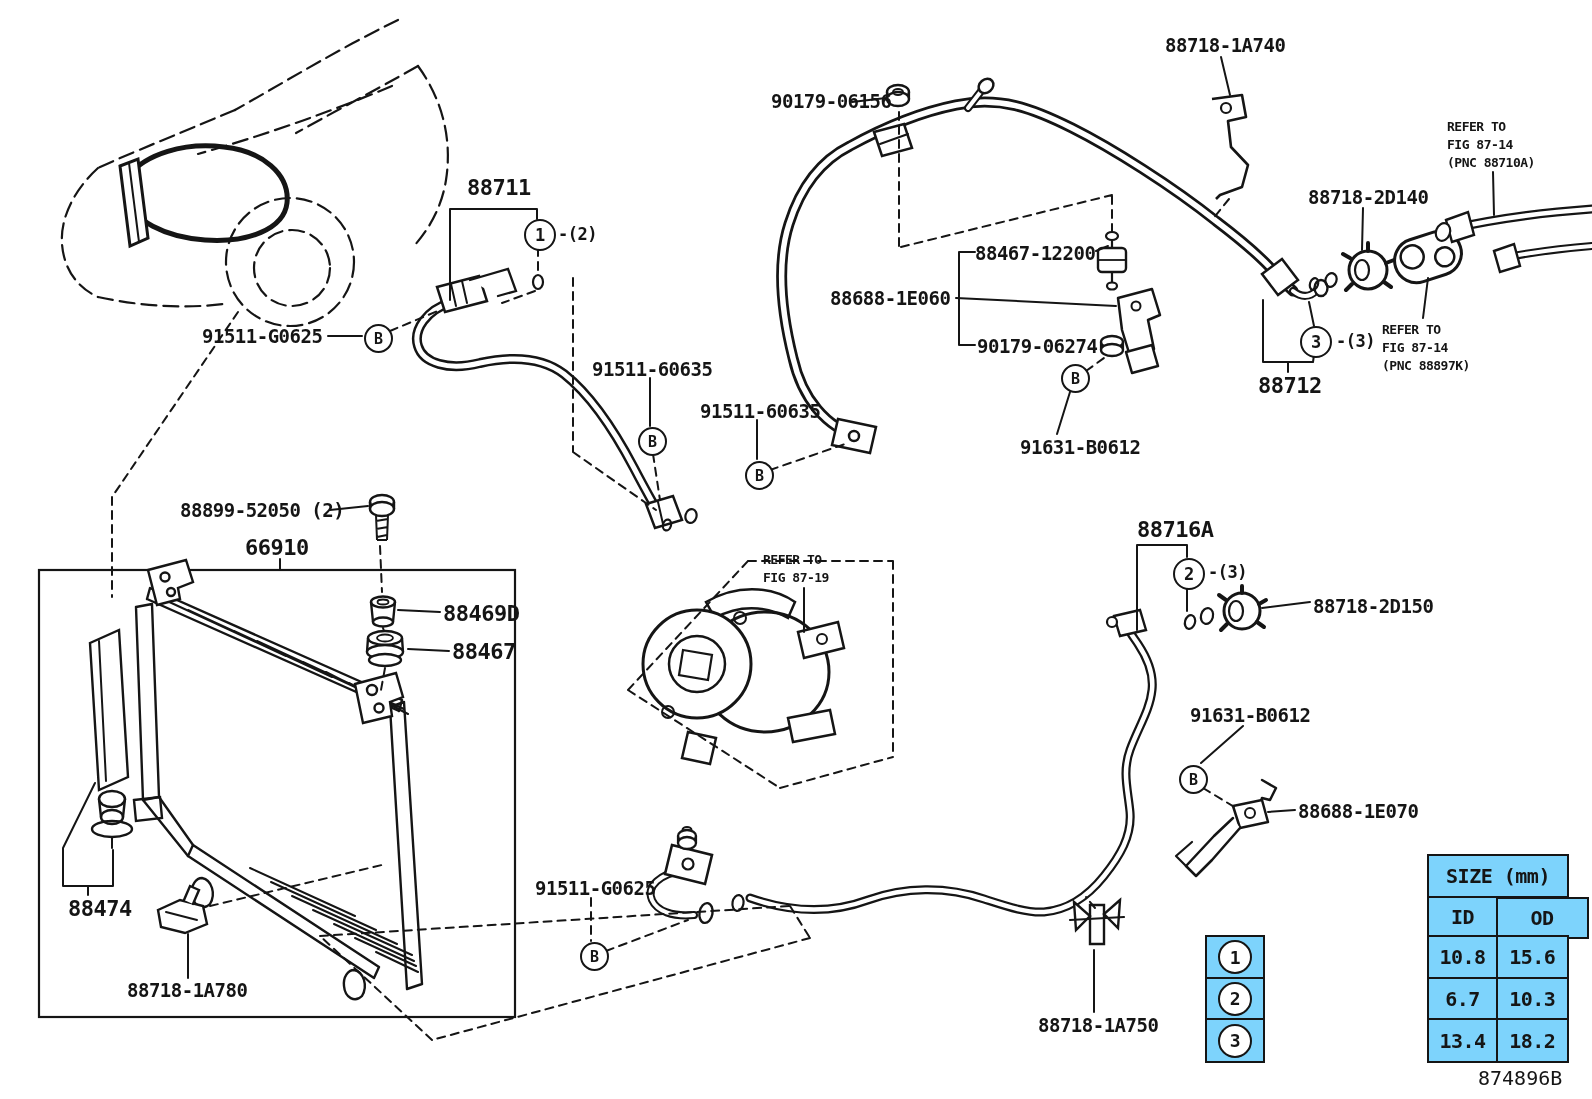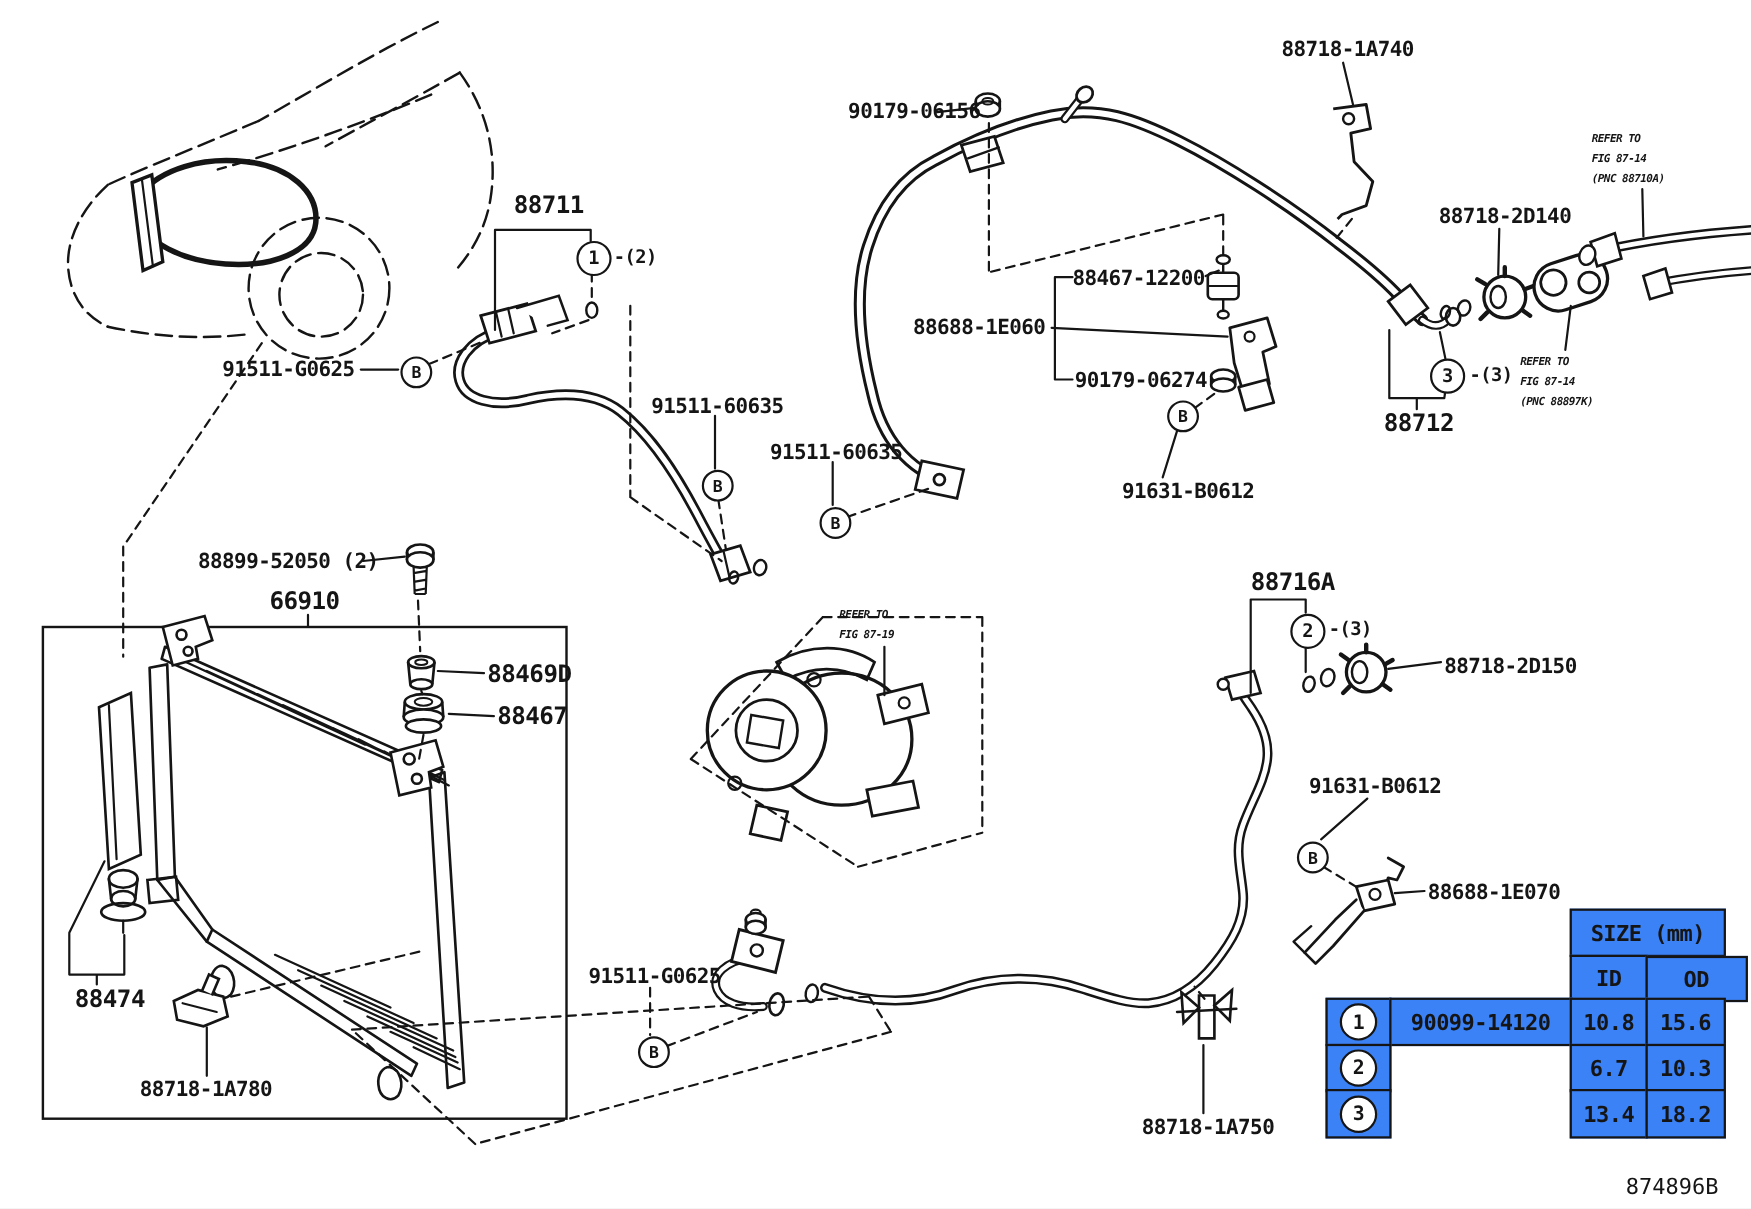--- a/index.html
+++ b/index.html
@@ -2,30 +2,30 @@
 <html><head>
 <meta charset="utf-8">
 <style>
   html,body{margin:0;padding:0;background:#9a9a9a;}
   #stage{position:relative;width:1592px;height:1099px;background:#ffffff;overflow:hidden;
          font-family:"DejaVu Sans Mono","Liberation Mono",monospace;color:#151515;}
   svg{position:absolute;left:0;top:0;}
   .lbl{position:absolute;font-weight:bold;font-size:19px;letter-spacing:-0.5px;
        white-space:nowrap;line-height:1.05;}
   .lg{font-size:22px;}
-  .sm{font-size:10px;line-height:18px;letter-spacing:-0.5px;font-style:italic;}
+  .sm{font-size:13px;line-height:18px;letter-spacing:-0.5px;}
   .qty{font-size:17px;}
   .mk{position:absolute;border:2.6px solid #151515;border-radius:50%;background:#fff;
       display:flex;align-items:center;justify-content:center;font-weight:bold;}
   .mk.num{width:28px;height:28px;font-size:17px;}
   .mk.bolt{width:25px;height:25px;font-size:15px;}
   .tbl{position:absolute;left:1205px;top:826px;width:364px;height:211px;}
-  .tc{position:absolute;border:2.6px solid #151515;background:#3b82f6;box-sizing:border-box;
+  .tc{position:absolute;border:2.6px solid #151515;background:#7dd3fc;box-sizing:border-box;
       display:flex;align-items:center;justify-content:center;font-weight:bold;font-size:20px;
-      letter-spacing:-0.5px;}
+      letter-spacing:-0.5px;margin-top:28px;}
   .tc .mk.num{position:static;width:30px;height:30px;font-size:18px;}
   .figcode{position:absolute;font-weight:normal;font-size:20px;letter-spacing:0;}
 </style>
 </head>
 <body>
 
 <div id="stage">
 
 <svg width="1592" height="1099" viewBox="0 0 1592 1099">
   <defs></defs>
@@ -341,21 +341,20 @@
 <div class="mk bolt" style="left:580px;top:942px">B</div>
 
 <div class="tbl">
   <div class="tc" style="left:222px;top:0;width:142px;height:44px">SIZE (mm)</div>
   <div class="tc" style="left:222px;top:41.5px;width:71px;height:42px">ID</div>
   <div class="tc" style="left:290.5px;top:43px;width:93px;height:42px">OD</div>
 
   <div class="tc" style="left:0;top:81px;width:60px;height:44px">
         <span class="mk num">1</span>
       </div>
-  <div class="tc" style="left:57.5px;top:81px;width:167px;height:44px">90099-14120</div>
   <div class="tc" style="left:222px;top:81px;width:71px;height:44px">10.8</div>
   <div class="tc" style="left:290.5px;top:81px;width:73.5px;height:44px">15.6</div>
 
   <div class="tc" style="left:0;top:122.5px;width:60px;height:44px">
         <span class="mk num">2</span>
       </div>
   <div class="tc" style="left:222px;top:122.5px;width:71px;height:44px">6.7</div>
   <div class="tc" style="left:290.5px;top:122.5px;width:73.5px;height:44px">10.3</div>
 
   <div class="tc" style="left:0;top:164px;width:60px;height:45px">

